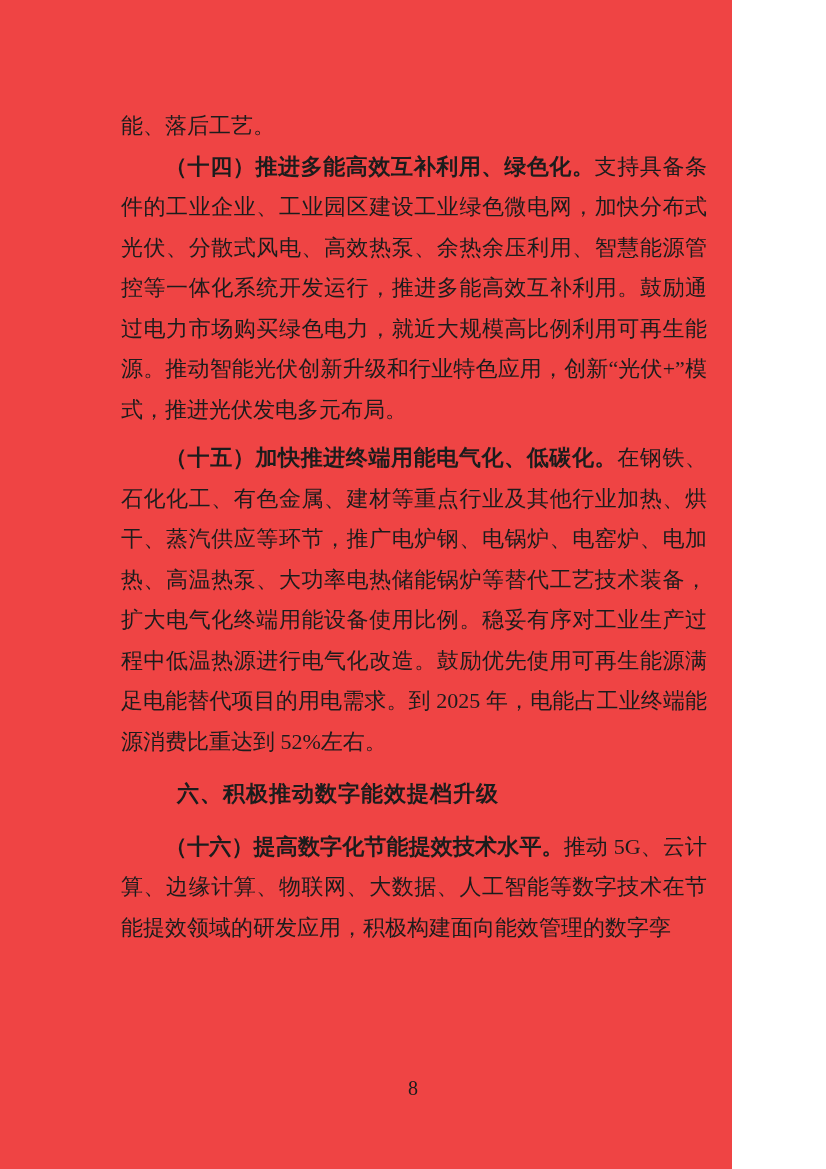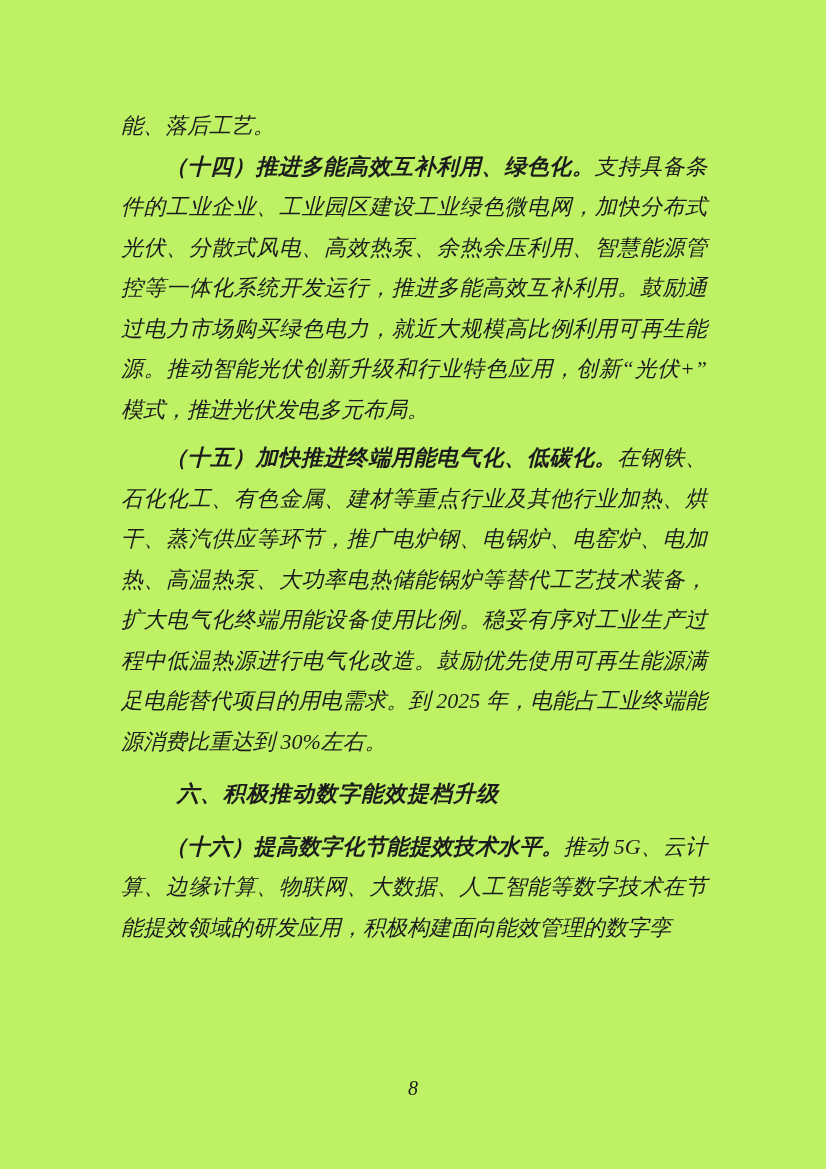--- a/index.html
+++ b/index.html
@@ -2,26 +2,25 @@
 <html lang="zh"><head>
 <meta charset="utf-8">
 <style>
   html, body {
     margin: 0;
     padding: 0;
     background: #ffffff;
   }
   .page {
     position: relative;
-    width: 826px;
+    width: 732px;
     height: 1169px;
-    background: #bef264;
+    background: #ef4444;
     overflow: hidden;
     color: #1c1c1c;
-    font-style: italic;
   }
   .content {
     position: absolute;
     left: 121px;
     top: 106px;
     width: 586px;
     font-family: "Liberation Serif", "DejaVu Serif", serif;
     font-size: 22px;
     line-height: 40.5px;
     text-align: justify;
@@ -63,21 +62,21 @@
 <body>
 
 <div class="page">
 
   <div class="content">
 
     <p class="para no-indent"><span>能、落后工艺。</span></p>
 
     <p class="para"><span class="lead">（十四）推进多能高效互补利用、绿色化。</span><span>支持具备条件的工业企业、工业园区建设工业绿色微电网，加快分布式光伏、分散式风电、高效热泵、余热余压利用、智慧能源管控等一体化系统开发运行，推进多能高效互补利用。鼓励通过电力市场购买绿色电力，就近大规模高比例利用可再生能源。推动智能光伏创新升级和行业特色应用，创新“光伏+”模式，推进光伏发电多元布局。</span></p>
 
-    <p class="para sp-before-8"><span class="lead">（十五）加快推进终端用能电气化、低碳化。</span><span>在钢铁、石化化工、有色金属、建材等重点行业及其他行业加热、烘干、蒸汽供应等环节，推广电炉钢、电锅炉、电窑炉、电加热、高温热泵、大功率电热储能锅炉等替代工艺技术装备，扩大电气化终端用能设备使用比例。稳妥有序对工业生产过程中低温热源进行电气化改造。鼓励优先使用可再生能源满足电能替代项目的用电需求。到 2025 年，电能占工业终端能源消费比重达到 30%左右。</span></p>
+    <p class="para sp-before-8"><span class="lead">（十五）加快推进终端用能电气化、低碳化。</span><span>在钢铁、石化化工、有色金属、建材等重点行业及其他行业加热、烘干、蒸汽供应等环节，推广电炉钢、电锅炉、电窑炉、电加热、高温热泵、大功率电热储能锅炉等替代工艺技术装备，扩大电气化终端用能设备使用比例。稳妥有序对工业生产过程中低温热源进行电气化改造。鼓励优先使用可再生能源满足电能替代项目的用电需求。到 2025 年，电能占工业终端能源消费比重达到 52%左右。</span></p>
 
     <p class="section-heading sp-before-8"><span>六、积极推动数字能效提档升级</span></p>
 
 
     <p class="para sp-before-7"><span class="lead">（十六）提高数字化节能提效技术水平。</span><span>推动 5G、云计算、边缘计算、物联网、大数据、人工智能等数字技术在节能提效领域的研发应用，积极构建面向能效管理的数字孪</span></p>
 
   </div>
 
   <div class="page-number">8</div>
 

